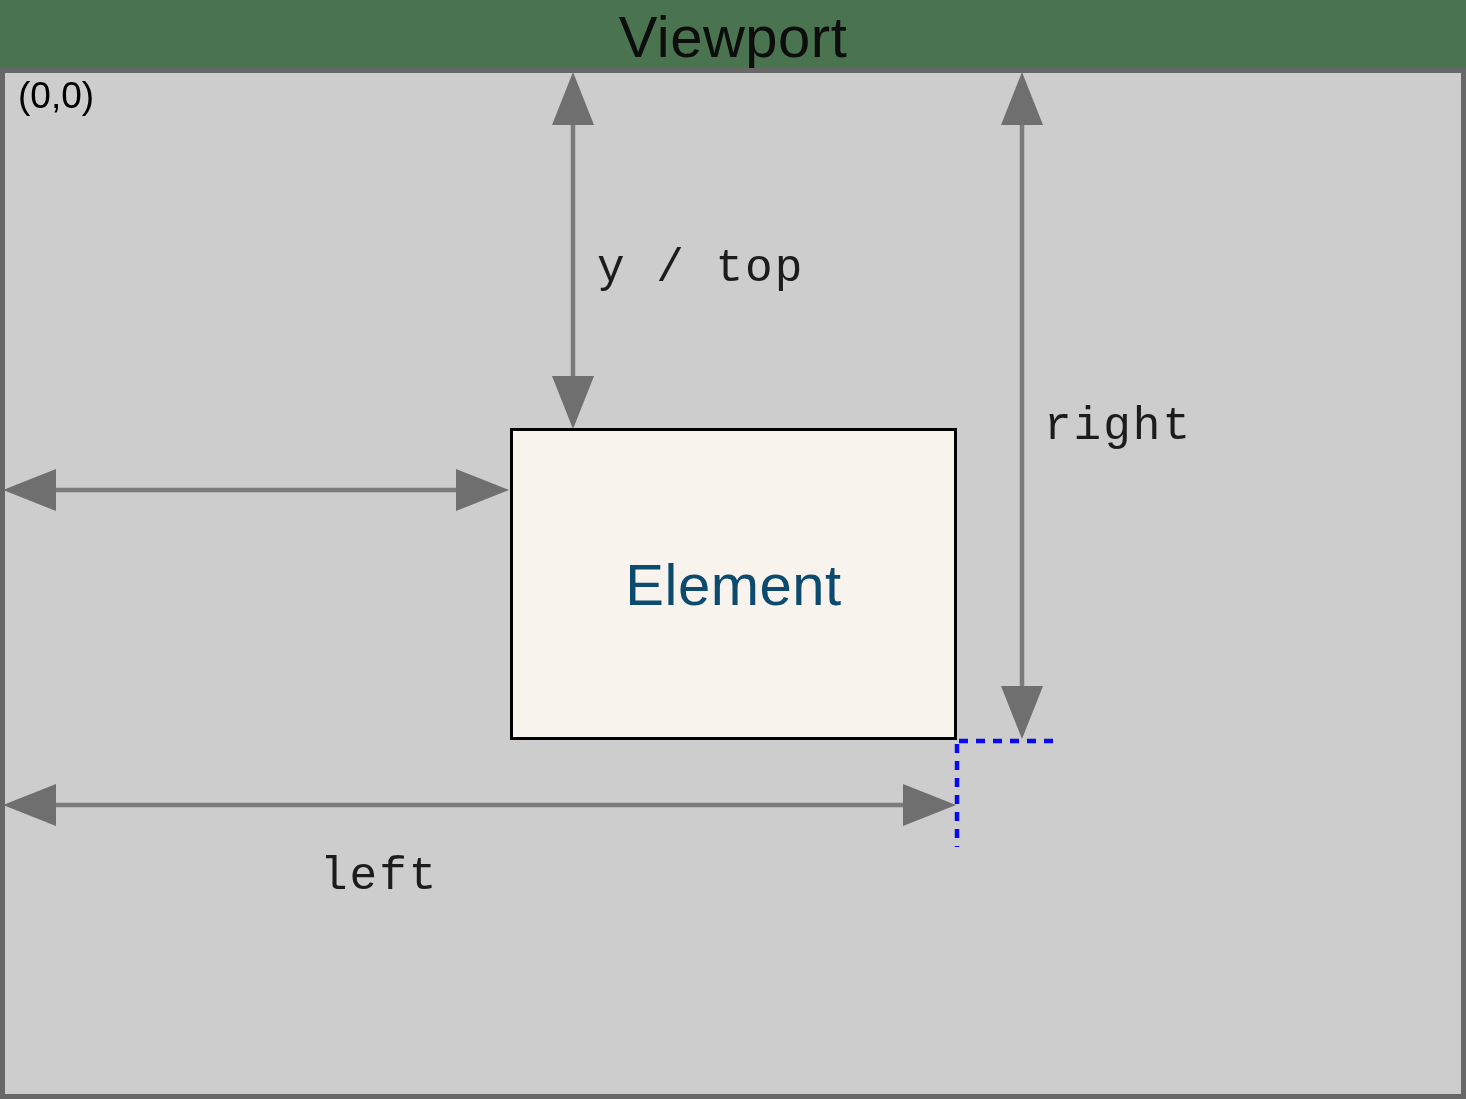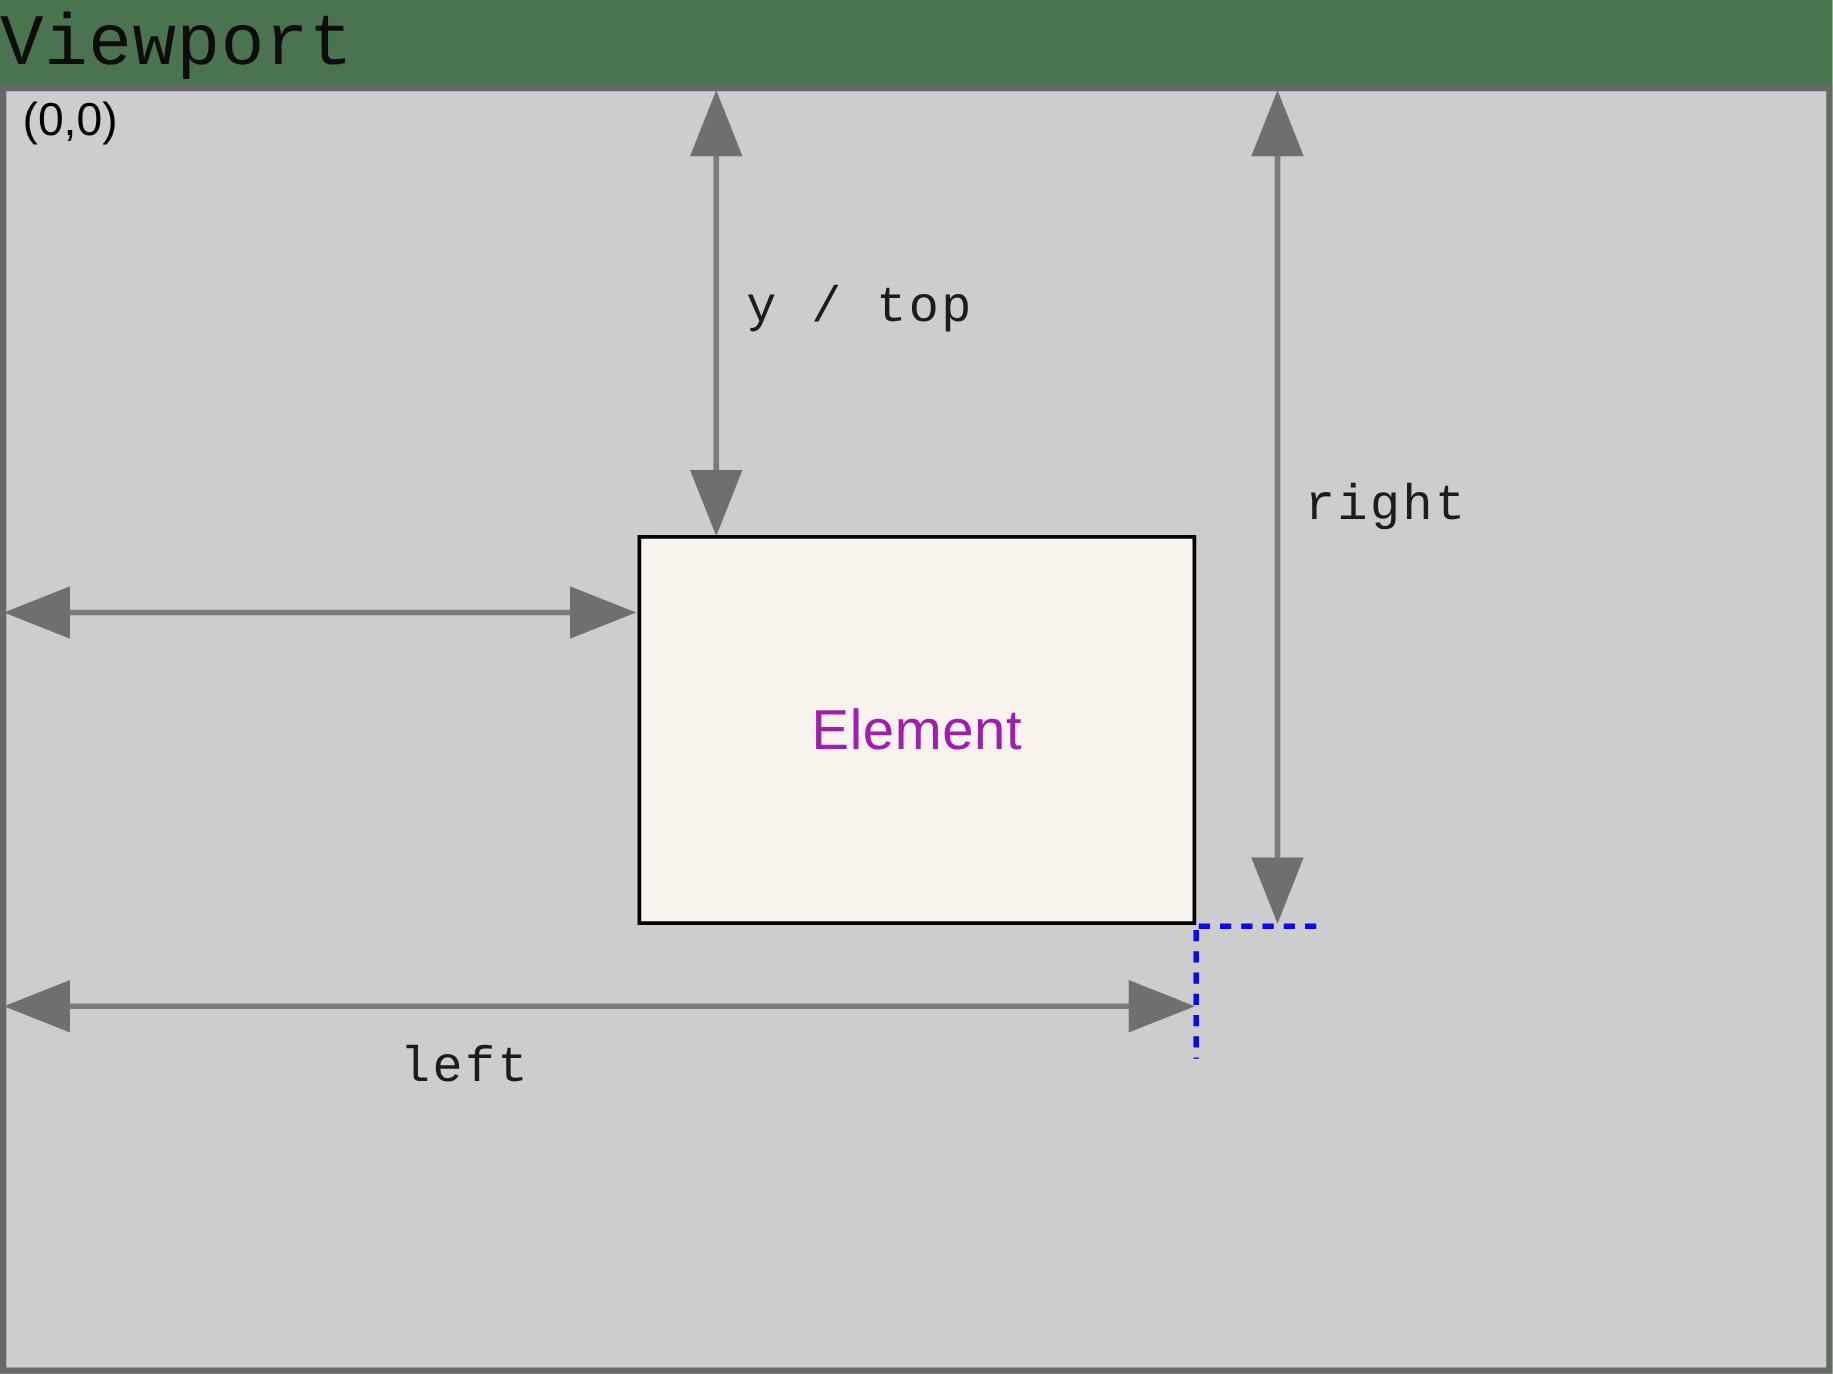--- a/index.html
+++ b/index.html
@@ -13,22 +13,21 @@
     overflow: hidden;
     background: var(--background-green, #4a7350);
     font-family: "Liberation Sans", sans-serif;
   }
   .top-strip {
     position: absolute;
     top: 0; left: 0; right: 0;
     height: 68px;
     display: flex;
     align-items: center;
-    justify-content: flex-start;
-    font-family: Liberation Mono, monospace;
+    justify-content: center;
   }
   .diagram-title {
     font-size: 58px;
     font-weight: 500;
     color: #0d0d0d;
     letter-spacing: 0.5px;
     line-height: 1;
     padding-top: 6px;
   }
   .viewport-area {
@@ -57,32 +56,33 @@
     width: 447px;
     height: 312px;
     box-sizing: border-box;
     background: var(--element-fill, #f8f4ed);
     border: 3px solid var(--element-border, #000000);
     display: flex;
     align-items: center;
     justify-content: center;
   }
   .element-label {
-    font-size: 45px;
-    color: #a21caf;
+    font-size: 58px;
+    color: #0c4a6e;
     letter-spacing: 0.5px;
   }
   .mono-label {
     position: absolute;
     font-family: "Liberation Mono", monospace;
-    font-size: 40px;
+    font-size: 46px;
     letter-spacing: 2px;
     color: #1c1c1c;
     white-space: pre;
     line-height: 1.2;
+    margin-top: 18px;
   }
   .label-y-top   { left: 597px; top: 224px; }
   .label-x-left  { left: 158px; top: 516px; }
   .label-bottom  { left: 1044px; top: 382px; }
   .label-right   { left: 320px; top: 832px; }
   .overlay {
     position: absolute;
     left: 0; top: 0;
     width: 1466px;
     height: 1099px;

